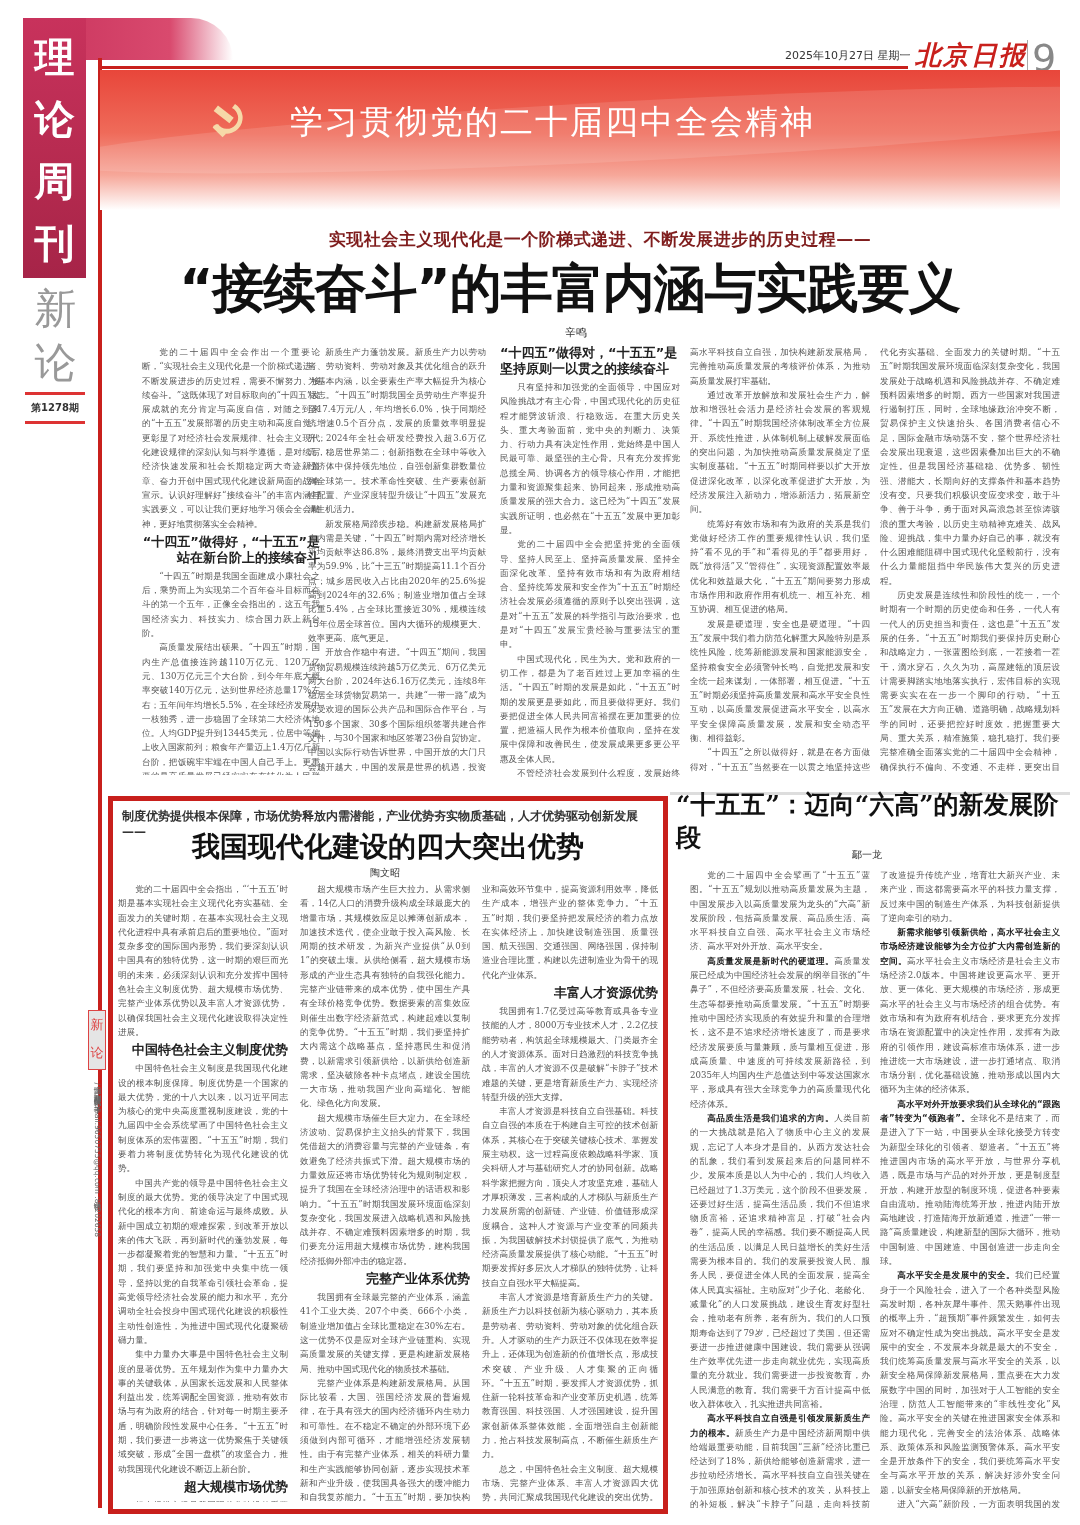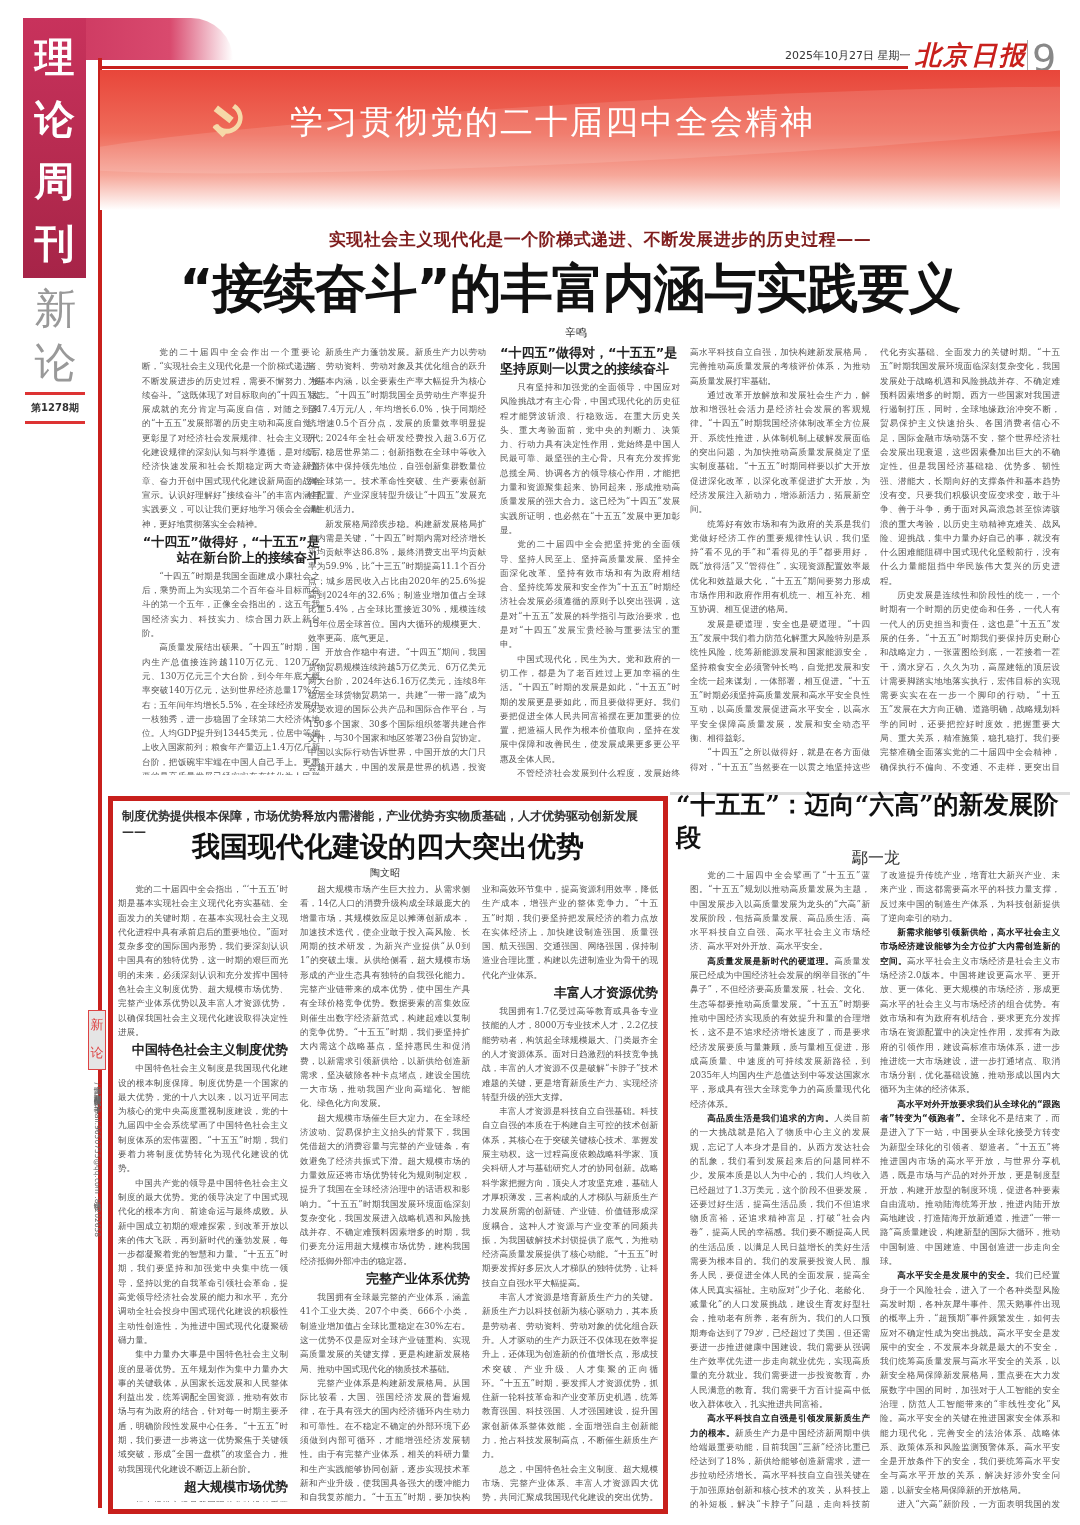--- a/index.html
+++ b/index.html
@@ -43,21 +43,21 @@
 
   #divider-h { left: 670px; top: 792px; width: 400px; height: 3px; background: #ddd; }
 
   
   #redbox { left: 108px; top: 796px; width: 560px; height: 718px; border: 5px solid #c8201c; }
   #kicker2 { left: 122px; top: 808px; width: 530px; font-size: 12px; font-weight: bold; color:#333; font-family:"DejaVu Sans",sans-serif; }
   #headline2 { left: 108px; top: 828px; width: 560px; text-align:center; font-size: 28px; font-weight:bold; color:#111; font-family:"DejaVu Serif",serif; }
   #byline2 { left: 370px; top: 866px; font-size: 10px; color:#333; }
 
   #headline3 { left: 676px; top: 788px; width: 400px; font-size: 25px; font-weight: bold; color:#111; font-family:"DejaVu Serif",serif; }
-  #byline3 { left: 852px; top: 848px; font-size: 16px; color:#333;text-align:center; }
+  #byline3 { left: 852px; top: 848px; font-size: 10px; color:#333;text-align:center; }
 
   #seal { left: 88px; top: 1010px; width: 18px; height: 60px; border: 1px solid #d44; color:#d44; font-size: 13px; line-height: 28px; text-align:center; background:#e5e5e5; }
   #editors { left: 88px; top: 1080px; width: 14px; writing-mode: vertical-rl; font-size: 7.5px; color:#666; font-family:"DejaVu Sans",sans-serif; }
 </style>
 </head>
 <body>
 
 <div class="abs" id="side-banner-top"></div>
 <div class="abs" id="side-banner">
   <div style="height:8px"></div>

